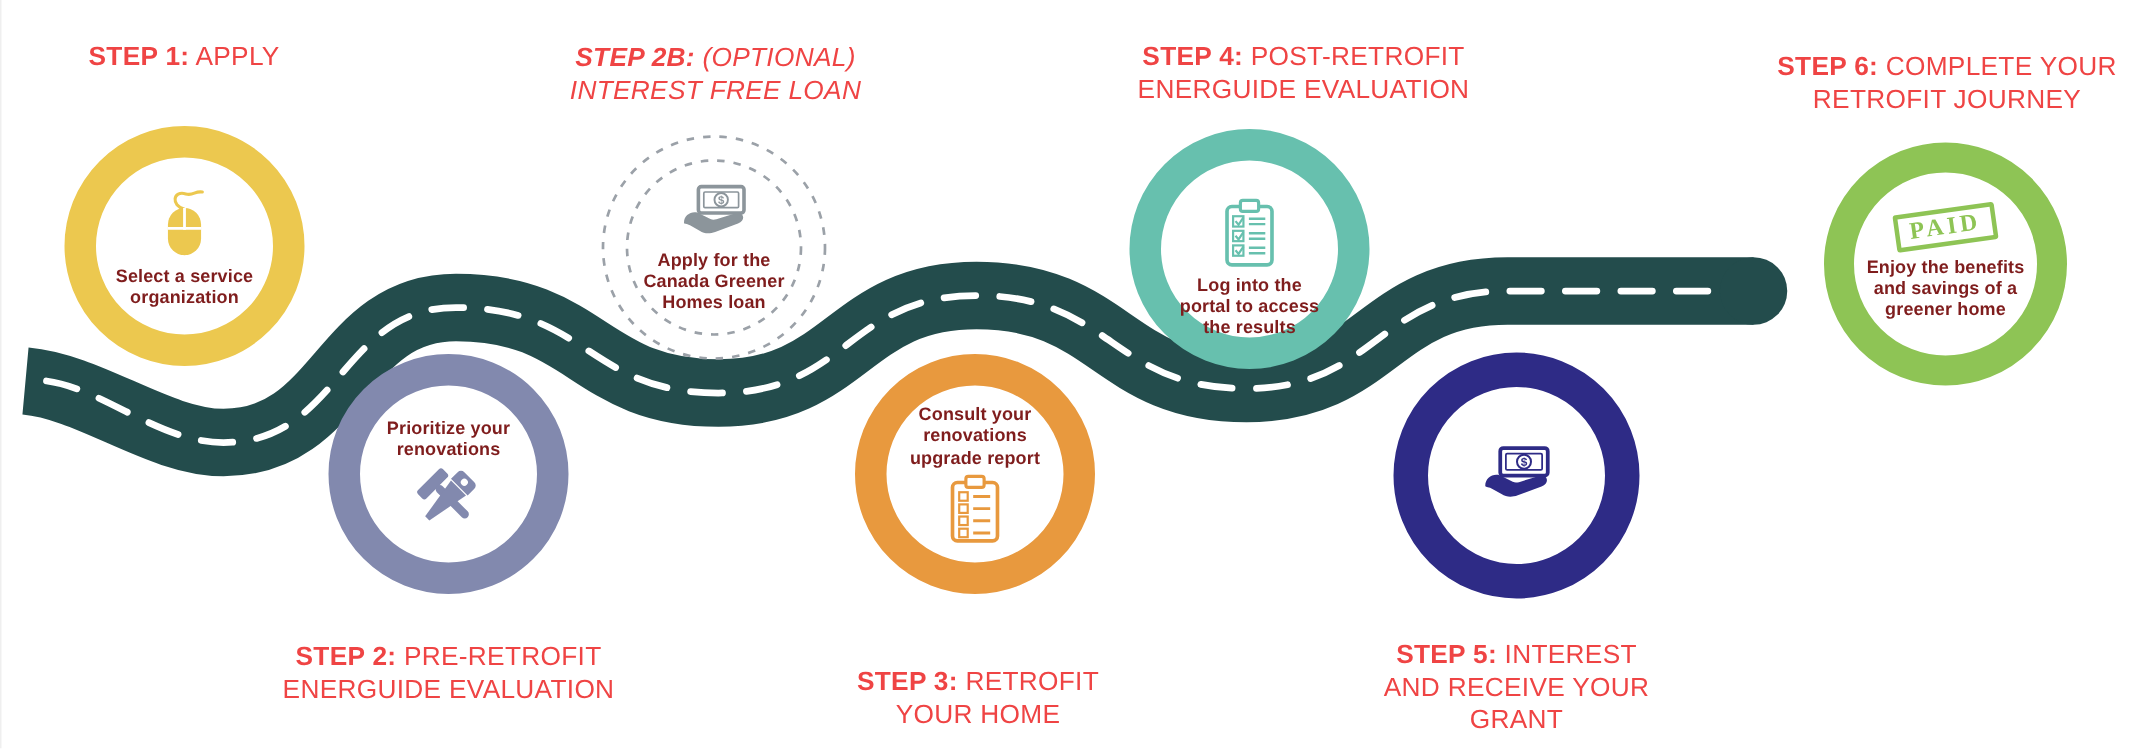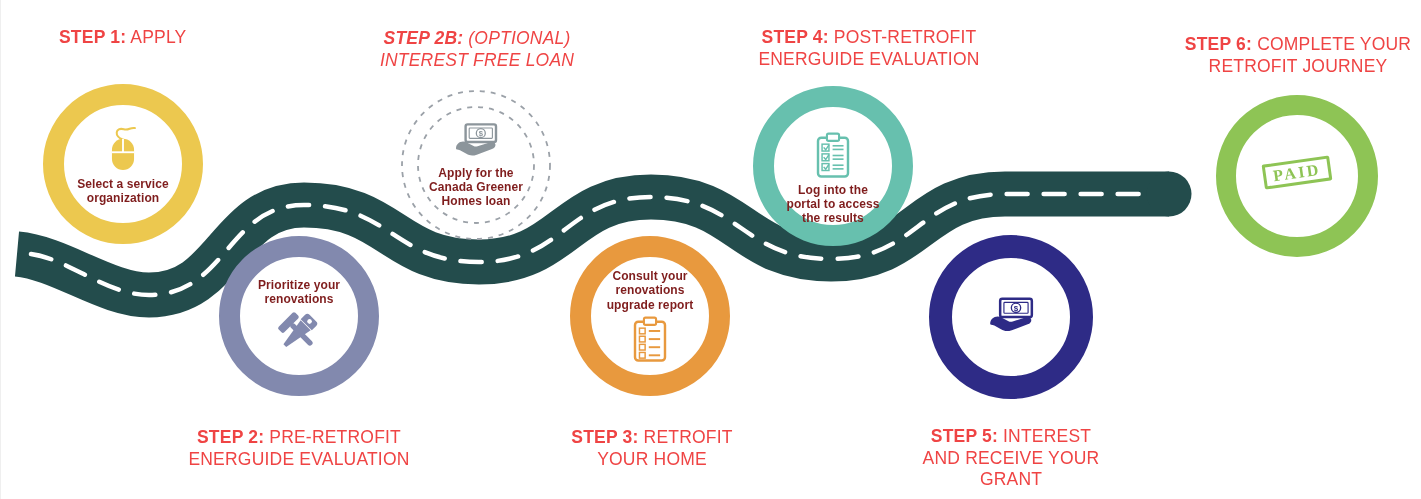--- a/index.html
+++ b/index.html
@@ -130,21 +130,21 @@
         <rect x="17" y="3" width="38" height="22" rx="2.5" fill="#fff" stroke="#8C959B" stroke-width="3"></rect>
         <rect x="21.5" y="7.5" width="29" height="13" rx="1" fill="none" stroke="#8C959B" stroke-width="1.4"></rect>
         <circle cx="36" cy="14" r="5.6" fill="#fff" stroke="#8C959B" stroke-width="1.6"></circle>
         <text x="36" y="17.6" text-anchor="middle" font-size="9.5" font-weight="bold" fill="#8C959B">$</text>
         <path d="M5 33 c0 -7 8 -11 14 -7 l8 4 c1.5 .8 3 .8 5 .3 l16 -5 c7 -2 9 6 2 8.5 l-19 7 c-5 1.8 -9 1.5 -13 -1 l-8 -4.5 c-3 -1.6 -5 -.5 -5 -2.3 z" fill="#8C959B"></path>
       </svg>
       <div class="ctext" style="max-width:120px;">Apply for the Canada Greener Homes loan</div>
     </div>
   </div>
 
-  <div class="step-label" style="left:551px;top:427px;width:200px;">
+  <div class="step-label" style="left:551px;top:444px;width:200px;">
     <span class="pfx">STEP 3:</span><span> RETROFIT</span>
     <span class="ln">YOUR HOME</span>
   </div>
   <div class="circle ring-orange" style="left:569px;top:236px;width:160px;height:160px;">
     <div class="ctext mb4" style="max-width:112px;">Consult your renovations upgrade report</div>
     <svg class="icon" viewBox="0 0 44 58" width="36" height="47">
       <rect x="3.5" y="7" width="37" height="48" rx="4" fill="#fff" stroke="#E8993E" stroke-width="3"></rect>
       <rect x="14.5" y="2" width="15" height="9" rx="2" fill="#fff" stroke="#E8993E" stroke-width="2.6"></rect>
       <g stroke="#E8993E" fill="none">
         <rect x="9" y="15" width="7" height="7" stroke-width="1.8"></rect>
@@ -199,15 +199,16 @@
       <path d="M5 33 c0 -7 8 -11 14 -7 l8 4 c1.5 .8 3 .8 5 .3 l16 -5 c7 -2 9 6 2 8.5 l-19 7 c-5 1.8 -9 1.5 -13 -1 l-8 -4.5 c-3 -1.6 -5 -.5 -5 -2.3 z" fill="#2E2B86"></path>
     </svg>
   </div>
 
   <div class="step-label" style="left:1183px;top:34px;width:228px;">
     <span class="pfx">STEP 6:</span><span> COMPLETE YOUR</span>
     <span class="ln">RETROFIT JOURNEY</span>
   </div>
   <div class="circle ring-green" style="left:1215px;top:95px;width:162px;height:162px;">
     <span class="stamp">PAID</span>
+    <div class="ctext" style="max-width:122px;">Enjoy the benefits and savings of a greener home</div>
   </div>
 
 </div>
 
 </body></html>

